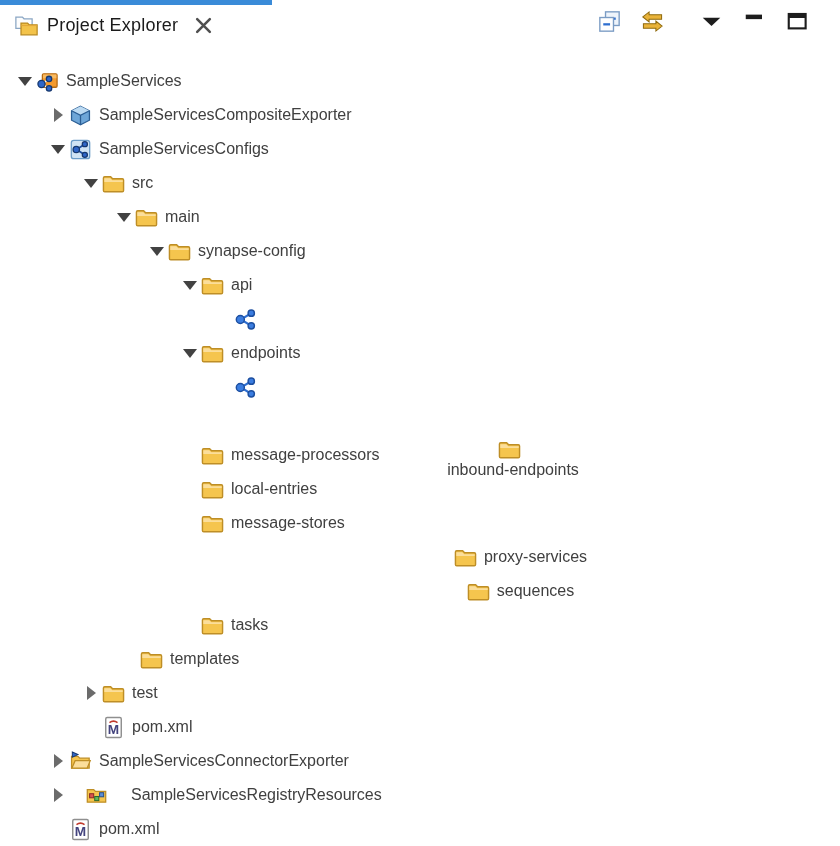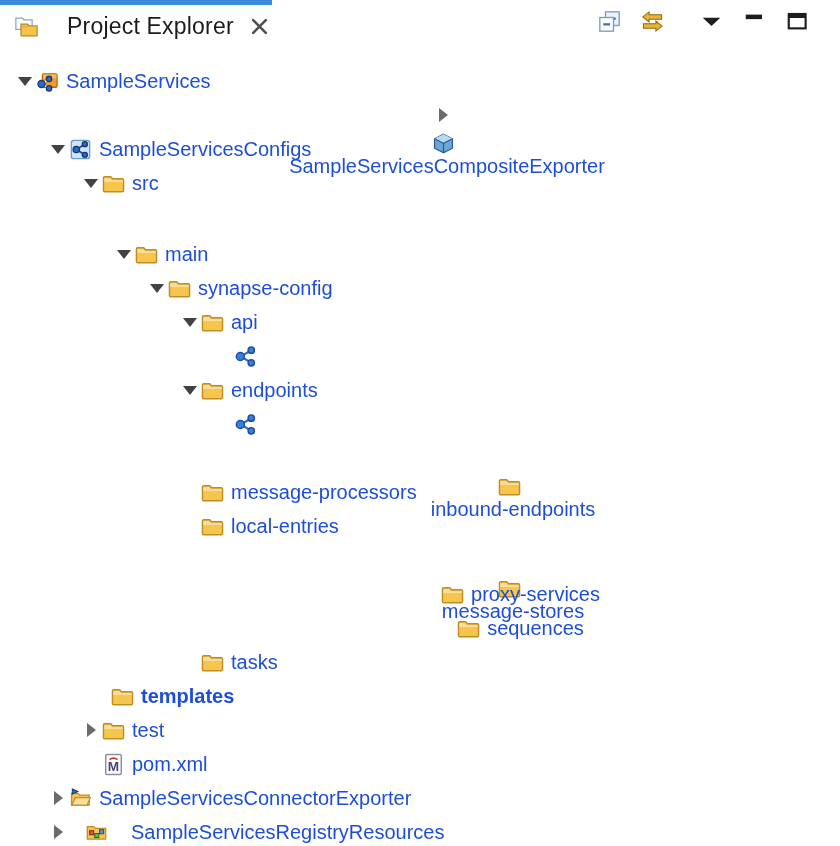--- a/index.html
+++ b/index.html
@@ -8,40 +8,40 @@
     background:#ffffff;
     font-family:"Liberation Sans", sans-serif;
     overflow:hidden;
     position:relative;
     -webkit-font-smoothing:antialiased;
   }
   .header { position:relative; height:60px; width:840px; }
   .tab-indicator { position:absolute; top:0; left:0; width:272px; height:5px; background:#3a8bd8; }
   .tab { position:absolute; top:13px; left:14px; display:flex; align-items:center; }
   .tab .vicon { width:25px; height:25px; display:inline-flex; }
-  .tab-label { font-size:23px; color:#1b1b1b; margin-left:28px; letter-spacing:0.2px; }
+  .tab-label { font-size:18px; color:#1b1b1b; margin-left:8px; letter-spacing:0.2px; }
   .tab-close { width:23px; height:23px; display:inline-flex; margin-left:14px; cursor:pointer; }
   .toolbar { position:absolute; top:9px; right:30px; display:flex; align-items:center; }
   .toolbar .tbicon { width:25px; height:25px; display:inline-flex; margin-left:18px; cursor:pointer; }
   .toolbar .tbicon.gap-before { margin-left:34px; }
   .tree { padding-top:4px; }
   .row { height:34px; display:flex; align-items:center; white-space:nowrap; cursor:default; }
   .arrow { width:22px; height:100%; flex:none; display:flex; align-items:center; justify-content:center; }
   .arrow.expanded::before {
     content:""; display:block; width:0; height:0;
     border-left:7px solid transparent; border-right:7px solid transparent;
     border-top:9px solid #424242;
   }
   .arrow.collapsed::before {
     content:""; display:block; width:0; height:0;
     border-top:7px solid transparent; border-bottom:7px solid transparent;
     border-left:9px solid #6b6b6b;
   }
   .ticon { width:23px; height:23px; flex:none; display:inline-flex; }
-  .tlabel { font-size:20px; color:#1d4ed8; margin-left:7px; }
+  .tlabel { font-size:16px; color:#404040; margin-left:7px; }
   svg { display:block; width:100%; height:100%; }
 </style>
 </head>
 <body>
 
 <div class="header">
   <div class="tab-indicator" style="background: rgb(58, 139, 216);"></div>
   <div class="tab">
     <span class="vicon">
         <svg viewBox="0 0 20 20">
@@ -99,21 +99,21 @@
     <rect x="5" y="3" width="11.5" height="10.5" rx="1" fill="#F49A2E" stroke="#B56A12" stroke-width="1"></rect>
     <rect x="5.5" y="3.5" width="10.5" height="3" fill="#F8BA61"></rect>
     <path d="M4.6 11 L10 7.2 M4.6 11 L10 14.2" stroke="#ffffff" stroke-width="1.3"></path>
     <circle cx="4.3" cy="11" r="2.8" fill="#2f66c8" stroke="#16386f" stroke-width="1"></circle>
     <circle cx="10.2" cy="7" r="2.1" fill="#2f66c8" stroke="#16386f" stroke-width="1"></circle>
     <circle cx="10.2" cy="14.4" r="2.1" fill="#2f66c8" stroke="#16386f" stroke-width="1"></circle>
   </svg>
       </span>
     <span class="tlabel">SampleServices</span>
   </div>
-    <div class="row" style="padding-left: 47px; flex-direction: column;">
+    <div class="row" style="padding-left: 47px;">
     <span class="arrow collapsed"></span>
     <span class="ticon">
         <svg viewBox="0 0 18 18">
     <path d="M9 1.8 L16 5.3 V12.7 L9 16.2 L2 12.7 V5.3 Z" fill="#6ea6d8" stroke="#2b5e94" stroke-width="1"></path>
     <path d="M9 1.8 L16 5.3 L9 8.8 L2 5.3 Z" fill="#bcdaf2"></path>
     <path d="M9 8.8 V16.2 M2 5.3 L9 8.8 L16 5.3" fill="none" stroke="#2b5e94" stroke-width="1"></path>
   </svg>
       </span>
     <span class="tlabel">SampleServicesCompositeExporter</span>
   </div>
@@ -133,21 +133,21 @@
     <div class="row" style="padding-left: 80px;">
     <span class="arrow expanded"></span>
     <span class="ticon">
         <svg viewBox="0 0 16 16">
     <path d="M1 4.2 c0-.5 .4-.9 .9-.9 h4.1 l1.4 1.4 h6.7 c.5 0 .9 .4 .9 .9 v7.2 c0 .5-.4 .9-.9 .9 H1.9 c-.5 0-.9-.4-.9-.9 z" fill="#F5C54E" stroke="#BE8E26" stroke-width="1"></path>
     <path d="M1.6 4.3 h4.1 l1.4 1.4 h7.3 v1.2 H1.6z" fill="#FBDE9B"></path>
   </svg>
       </span>
     <span class="tlabel">src</span>
   </div>
-    <div class="row" style="padding-left: 113px; margin-top: 37px;">
+    <div class="row" style="padding-left: 113px;">
     <span class="arrow expanded"></span>
     <span class="ticon">
         <svg viewBox="0 0 16 16">
     <path d="M1 4.2 c0-.5 .4-.9 .9-.9 h4.1 l1.4 1.4 h6.7 c.5 0 .9 .4 .9 .9 v7.2 c0 .5-.4 .9-.9 .9 H1.9 c-.5 0-.9-.4-.9-.9 z" fill="#F5C54E" stroke="#BE8E26" stroke-width="1"></path>
     <path d="M1.6 4.3 h4.1 l1.4 1.4 h7.3 v1.2 H1.6z" fill="#FBDE9B"></path>
   </svg>
       </span>
     <span class="tlabel">main</span>
   </div>
     <div class="row" style="padding-left: 146px;">
@@ -225,21 +225,21 @@
     <div class="row" style="padding-left: 179px;">
     <span class="arrow"></span>
     <span class="ticon">
         <svg viewBox="0 0 16 16">
     <path d="M1 4.2 c0-.5 .4-.9 .9-.9 h4.1 l1.4 1.4 h6.7 c.5 0 .9 .4 .9 .9 v7.2 c0 .5-.4 .9-.9 .9 H1.9 c-.5 0-.9-.4-.9-.9 z" fill="#F5C54E" stroke="#BE8E26" stroke-width="1"></path>
     <path d="M1.6 4.3 h4.1 l1.4 1.4 h7.3 v1.2 H1.6z" fill="#FBDE9B"></path>
   </svg>
       </span>
     <span class="tlabel">local-entries</span>
   </div>
-    <div class="row" style="padding-left: 179px; flex-direction: column;">
+    <div class="row" style="padding-left: 179px;">
     <span class="arrow"></span>
     <span class="ticon">
         <svg viewBox="0 0 16 16">
     <path d="M1 4.2 c0-.5 .4-.9 .9-.9 h4.1 l1.4 1.4 h6.7 c.5 0 .9 .4 .9 .9 v7.2 c0 .5-.4 .9-.9 .9 H1.9 c-.5 0-.9-.4-.9-.9 z" fill="#F5C54E" stroke="#BE8E26" stroke-width="1"></path>
     <path d="M1.6 4.3 h4.1 l1.4 1.4 h7.3 v1.2 H1.6z" fill="#FBDE9B"></path>
   </svg>
       </span>
     <span class="tlabel">message-stores</span>
   </div>
     <div class="row" style="padding-left: 179px; justify-content: center;">
@@ -265,21 +265,21 @@
     <div class="row" style="padding-left: 179px;">
     <span class="arrow"></span>
     <span class="ticon">
         <svg viewBox="0 0 16 16">
     <path d="M1 4.2 c0-.5 .4-.9 .9-.9 h4.1 l1.4 1.4 h6.7 c.5 0 .9 .4 .9 .9 v7.2 c0 .5-.4 .9-.9 .9 H1.9 c-.5 0-.9-.4-.9-.9 z" fill="#F5C54E" stroke="#BE8E26" stroke-width="1"></path>
     <path d="M1.6 4.3 h4.1 l1.4 1.4 h7.3 v1.2 H1.6z" fill="#FBDE9B"></path>
   </svg>
       </span>
     <span class="tlabel">tasks</span>
   </div>
-    <div class="row" style="padding-left: 89px; font-weight: bold;">
+    <div class="row" style="padding-left: 118px;">
     <span class="arrow"></span>
     <span class="ticon">
         <svg viewBox="0 0 16 16">
     <path d="M1 4.2 c0-.5 .4-.9 .9-.9 h4.1 l1.4 1.4 h6.7 c.5 0 .9 .4 .9 .9 v7.2 c0 .5-.4 .9-.9 .9 H1.9 c-.5 0-.9-.4-.9-.9 z" fill="#F5C54E" stroke="#BE8E26" stroke-width="1"></path>
     <path d="M1.6 4.3 h4.1 l1.4 1.4 h7.3 v1.2 H1.6z" fill="#FBDE9B"></path>
   </svg>
       </span>
     <span class="tlabel">templates</span>
   </div>
     <div class="row" style="padding-left: 80px;">

